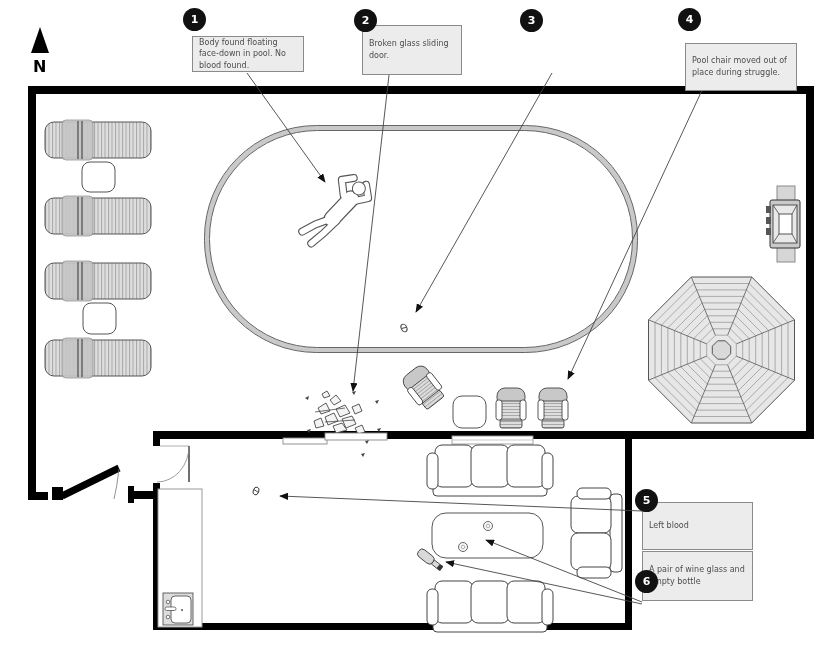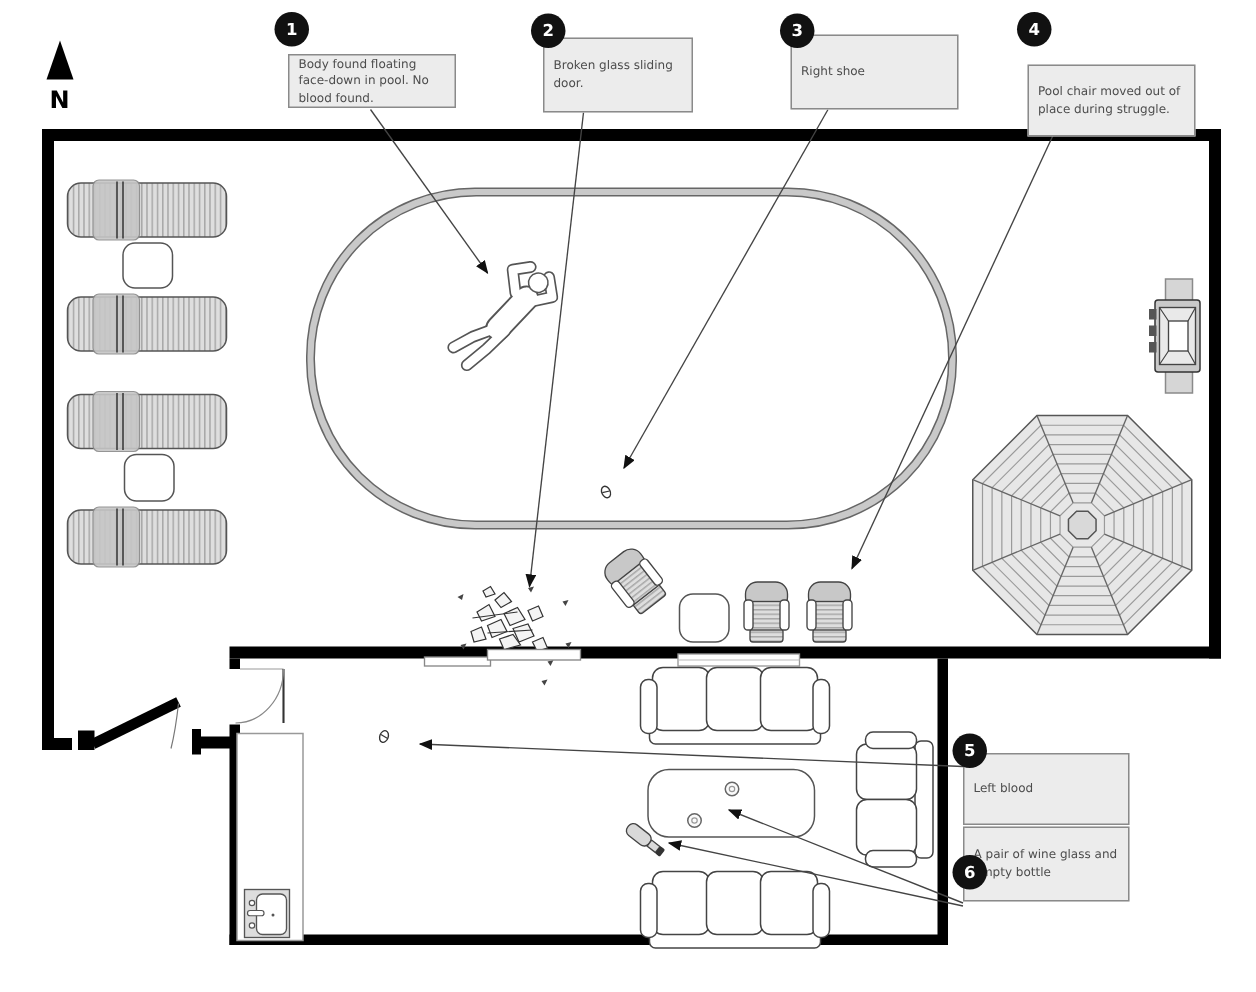--- a/index.html
+++ b/index.html
@@ -261,23 +261,20 @@
   <span>1</span>
 </div>
 
 <div class="callout" style="left:362px;top:25px;width:100px;height:50px">
   <div>Broken glass sliding door.</div>
 </div>
 <div class="badge" style="left:354px;top:9px">
   <span>2</span>
 </div>
 
-<div class="callout" style="left:527px;top:23px;width:112px;height:50px">
-  <div>Right shoe</div>
-</div>
 <div class="badge" style="left:520px;top:9px">
   <span>3</span>
 </div>
 
 <div class="callout" style="left:685px;top:43px;width:112px;height:48px">
   <div>Pool chair moved out of place during struggle.</div>
 </div>
 <div class="badge" style="left:678px;top:8px">
   <span>4</span>
 </div>

